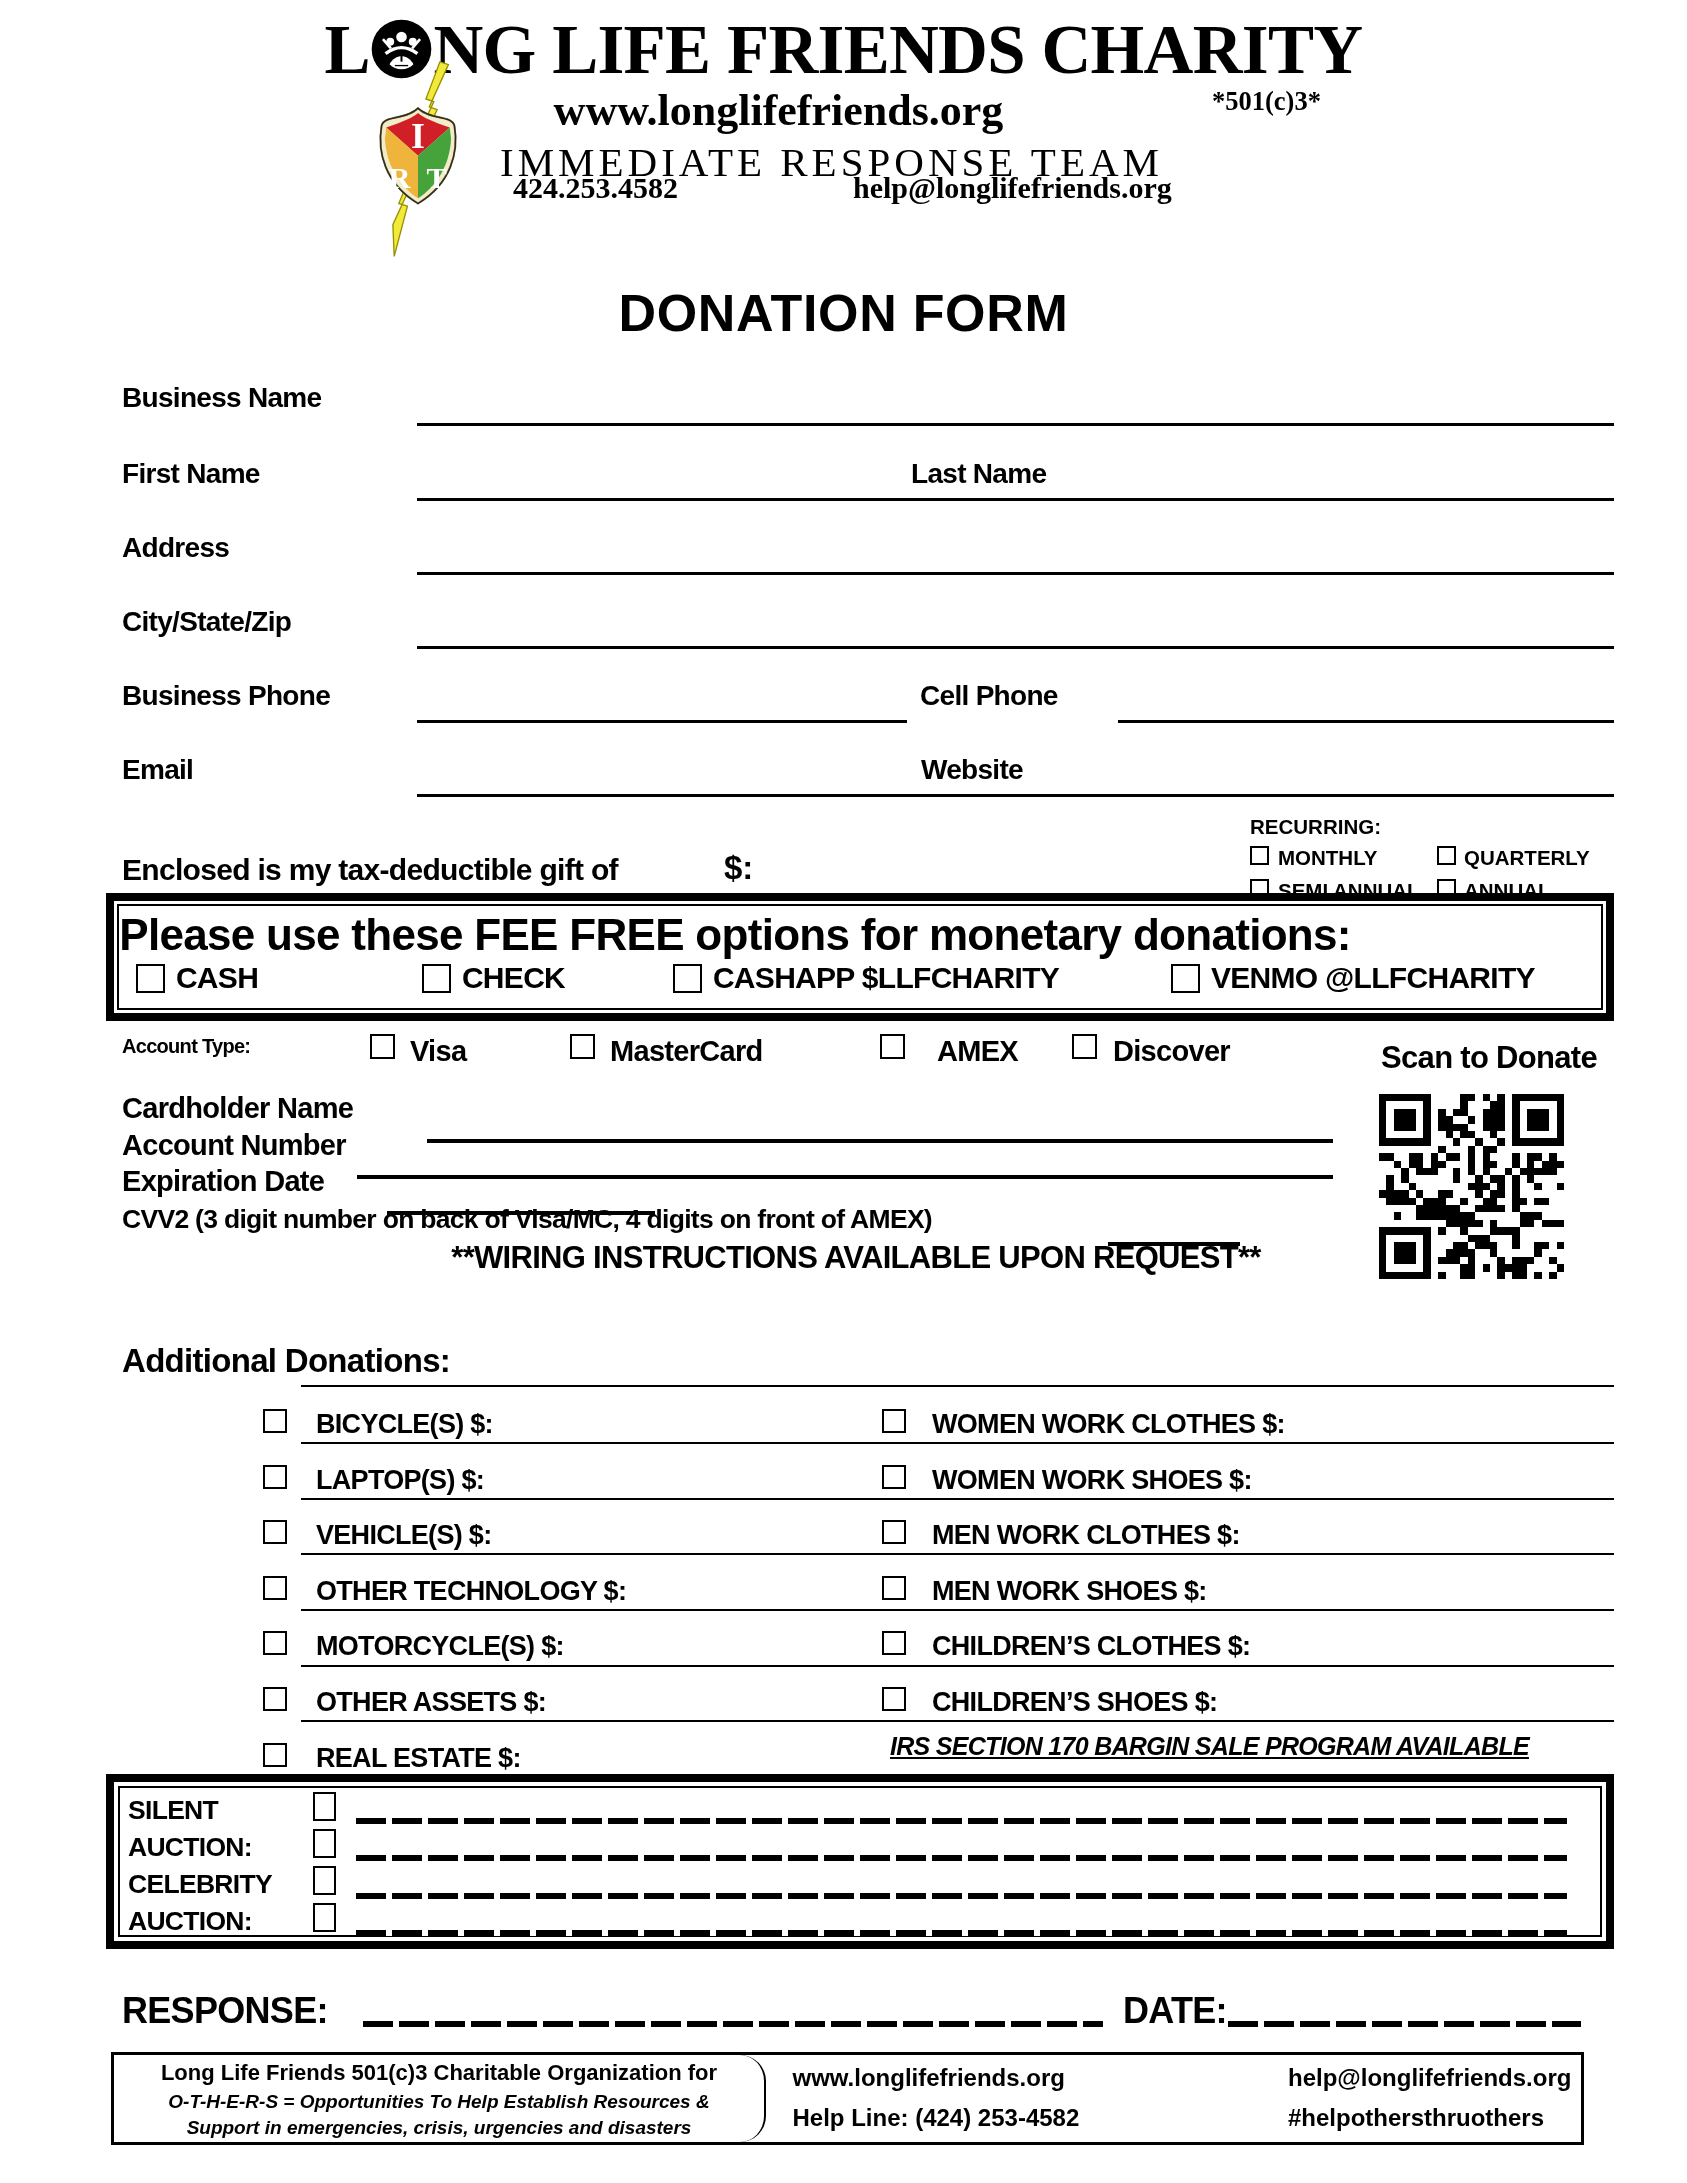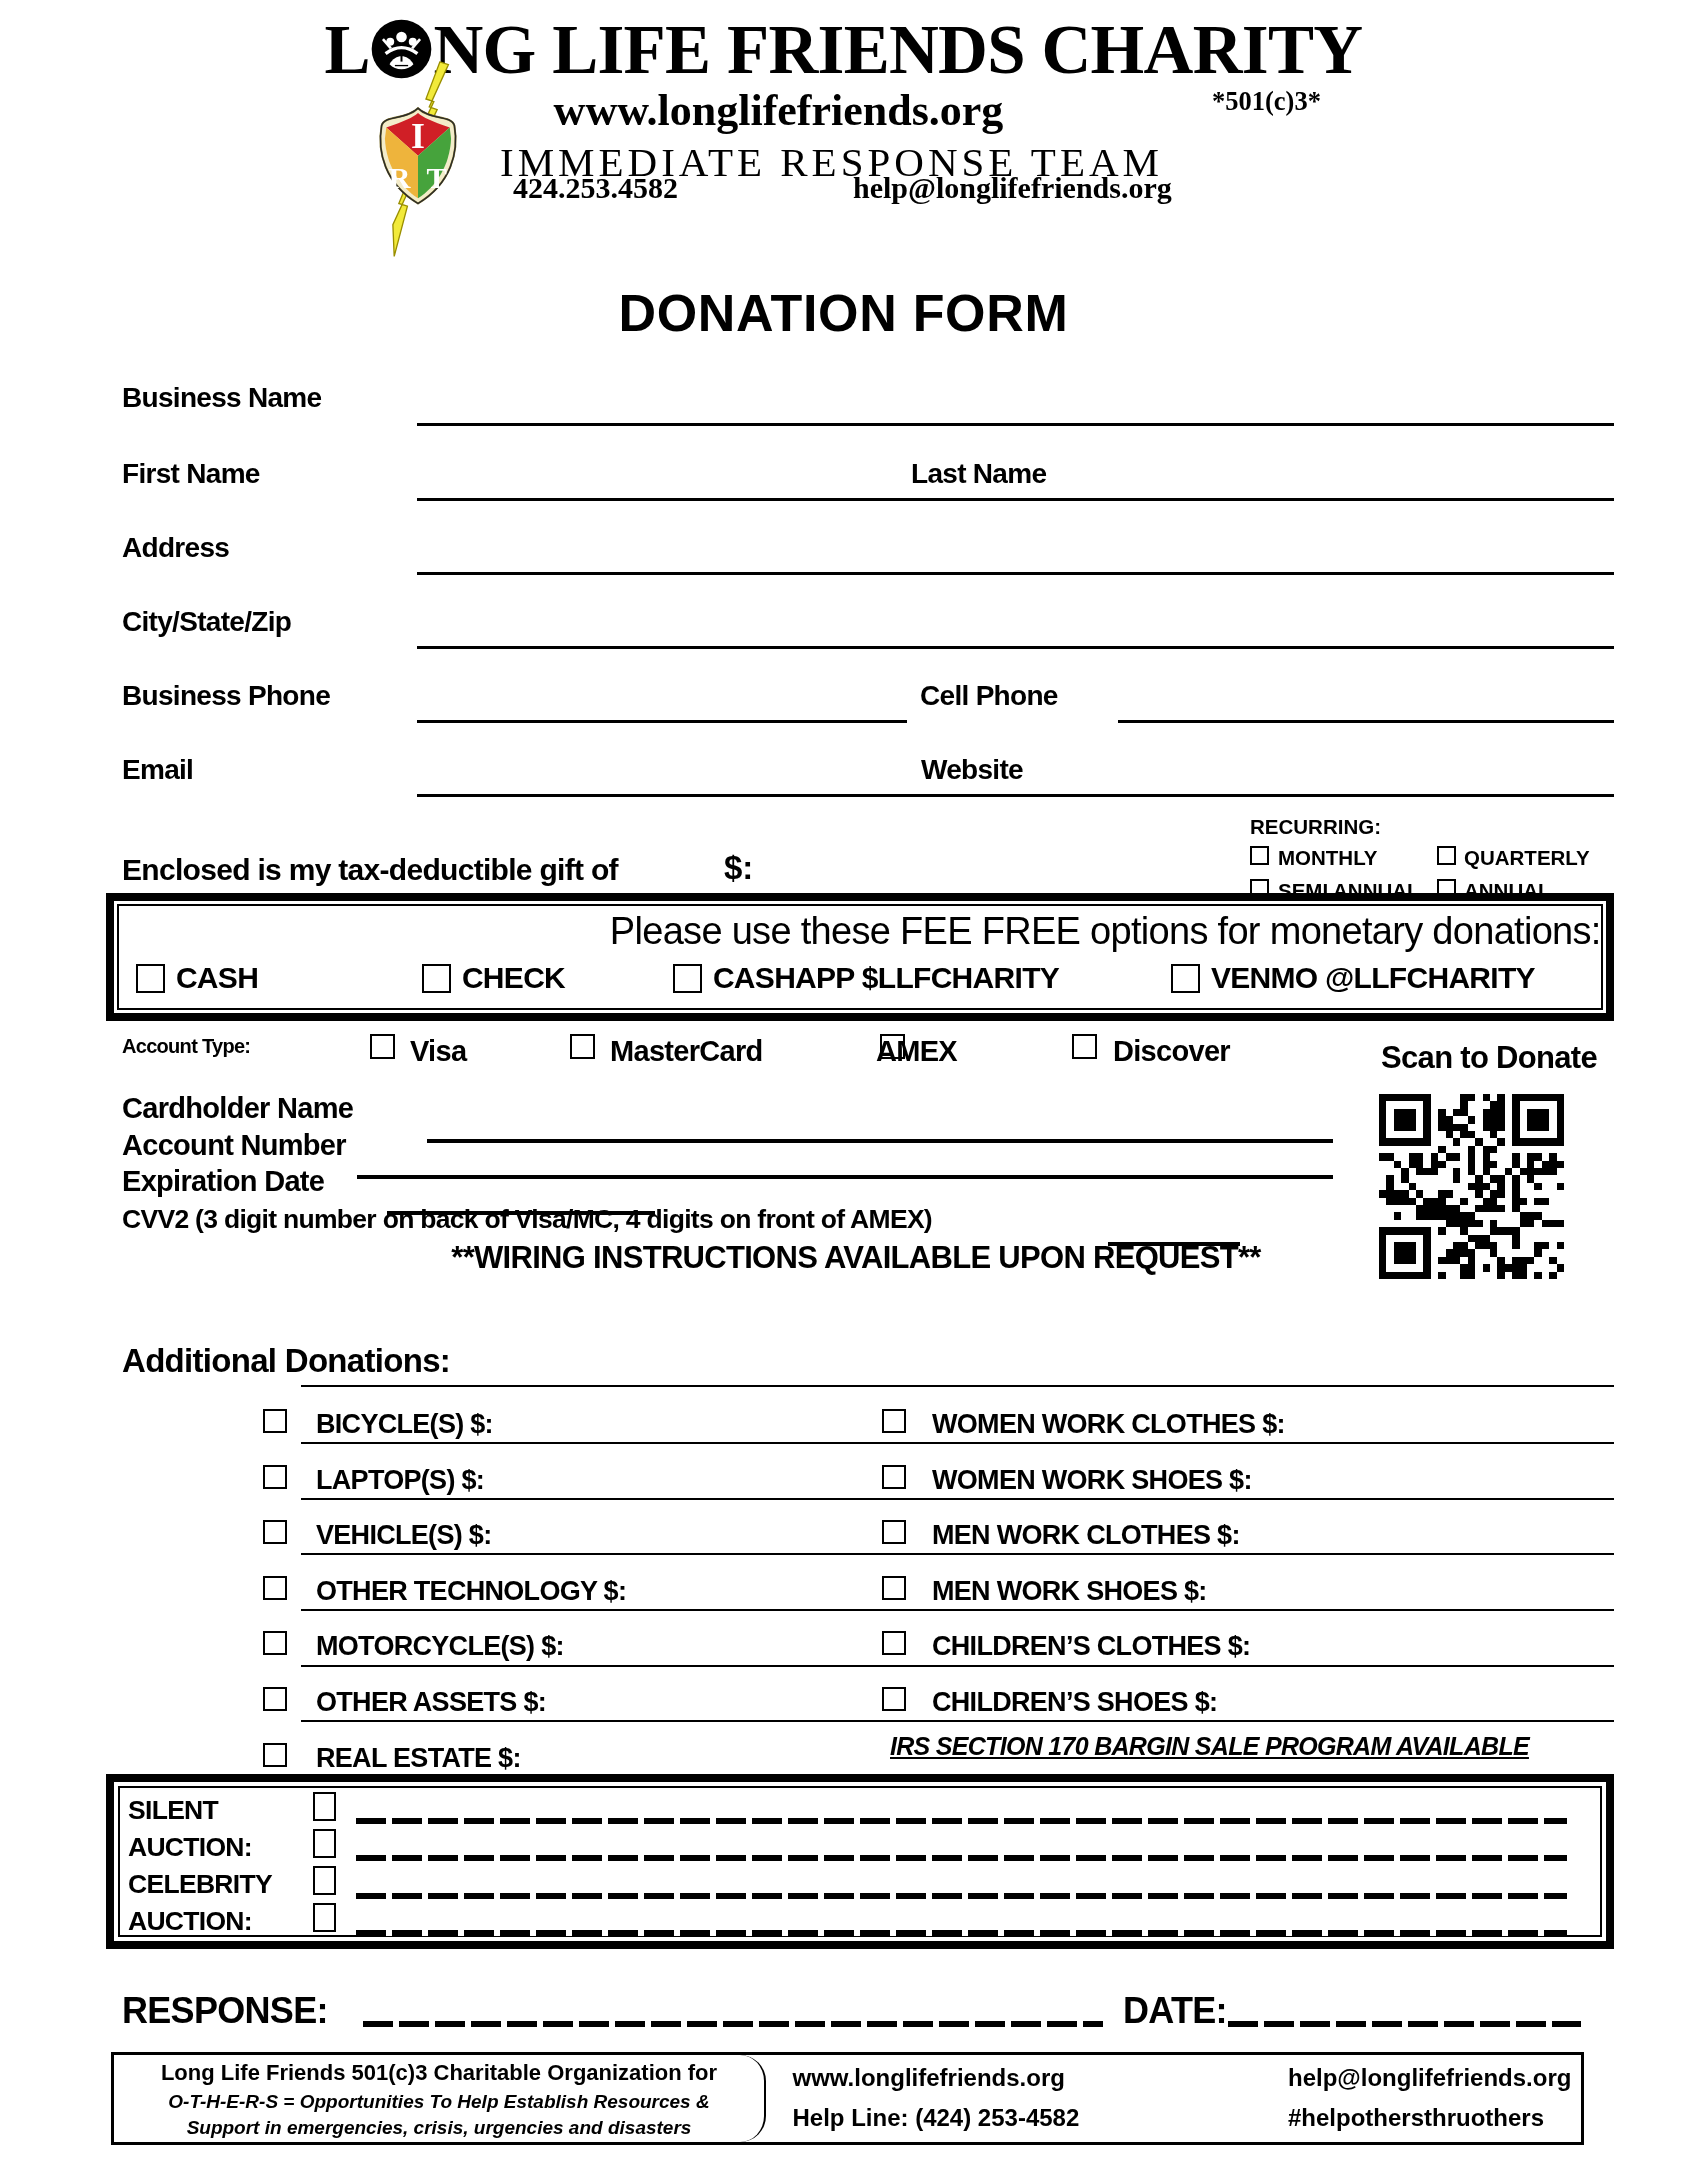--- a/index.html
+++ b/index.html
@@ -37,22 +37,22 @@
   
   .gift{position:absolute;left:122px;top:853px;font-weight:700;font-size:30px;letter-spacing:-0.7px;}
   .giftcur{position:absolute;left:724px;top:849px;font-weight:700;font-size:33px;}
   .rec{position:absolute;left:1250px;top:815px;width:370px;font-weight:700;font-size:20.5px;}
   .recrow{position:relative;height:28px;margin-top:4.6px;}
   .reclab{position:absolute;font-weight:700;font-size:20.5px;white-space:nowrap;}
   
   .feebox{position:absolute;left:106px;top:893px;width:1508px;height:128px;
           border:8px solid #000;box-sizing:border-box;}
   .feeinner{position:absolute;left:3.3px;top:3.3px;right:3.3px;bottom:3.3px;border:2.6px solid #000;}
-  .feetitle{position:absolute;top:4px;left:0;width:100%;text-align:right;
-            font-weight:400;font-size:38px;letter-spacing:-0.7px;}
+  .feetitle{position:absolute;top:4px;left:0;width:100%;text-align:left;
+            font-weight:700;font-size:44px;letter-spacing:-0.7px;}
   .feeitem{position:absolute;top:56px;height:32px;display:flex;align-items:center;
            font-weight:700;font-size:30px;letter-spacing:-0.7px;white-space:nowrap;}
   .feeitem .box{width:29px;height:29px;border:2.6px solid #000;box-sizing:border-box;margin-right:10.6px;flex:0 0 auto;}
   
   .ctype{font-weight:700;font-size:20px;}
   .cardlbl{position:absolute;font-weight:700;font-size:29px;letter-spacing:-0.7px;white-space:nowrap;}
   .wiring{position:absolute;left:393px;top:1240px;width:926px;text-align:center;
           font-weight:700;font-size:31px;letter-spacing:-0.7px;}
   .scan{position:absolute;left:1350px;top:1040px;width:278px;font-weight:700;font-size:31px;
         letter-spacing:-0.7px;text-align:center;}
@@ -185,21 +185,21 @@
       </div>
     </div>
   </div>
 
   <div class="lbl ctype" style="left:122px;top:1035px;">Account Type:</div>
   <span class="cb" style="left:370px;top:1034px;"></span>
   <div class="lbl" style="left:410px;top:1035px;font-size:29px;">Visa</div>
   <span class="cb" style="left:570px;top:1034px;"></span>
   <div class="lbl" style="left:610px;top:1035px;font-size:29px;">MasterCard</div>
   <span class="cb" style="left:880px;top:1034px;"></span>
-  <div class="lbl" style="left:876px;top:1035px;font-size:29px;">AMEX</div>
+  <div class="lbl" style="left:937px;top:1035px;font-size:29px;">AMEX</div>
   <span class="cb" style="left:1072px;top:1034px;"></span>
   <div class="lbl" style="left:1113px;top:1035px;font-size:29px;">Discover</div>
 
   <div class="scan">Scan to Donate</div>
   <div style="position:absolute;left:1379px;top:1092px;">
     <svg id="qr-svg" width="185" height="189" viewBox="0 0 25 25" shape-rendering="crispEdges">
         <rect x="0" y="0" width="25" height="25" fill="#fff"></rect>
         <rect x="11" y="0" width="1" height="1" fill="#000"></rect>
         <rect x="12" y="0" width="1" height="1" fill="#000"></rect>
         <rect x="14" y="0" width="1" height="1" fill="#000"></rect>

